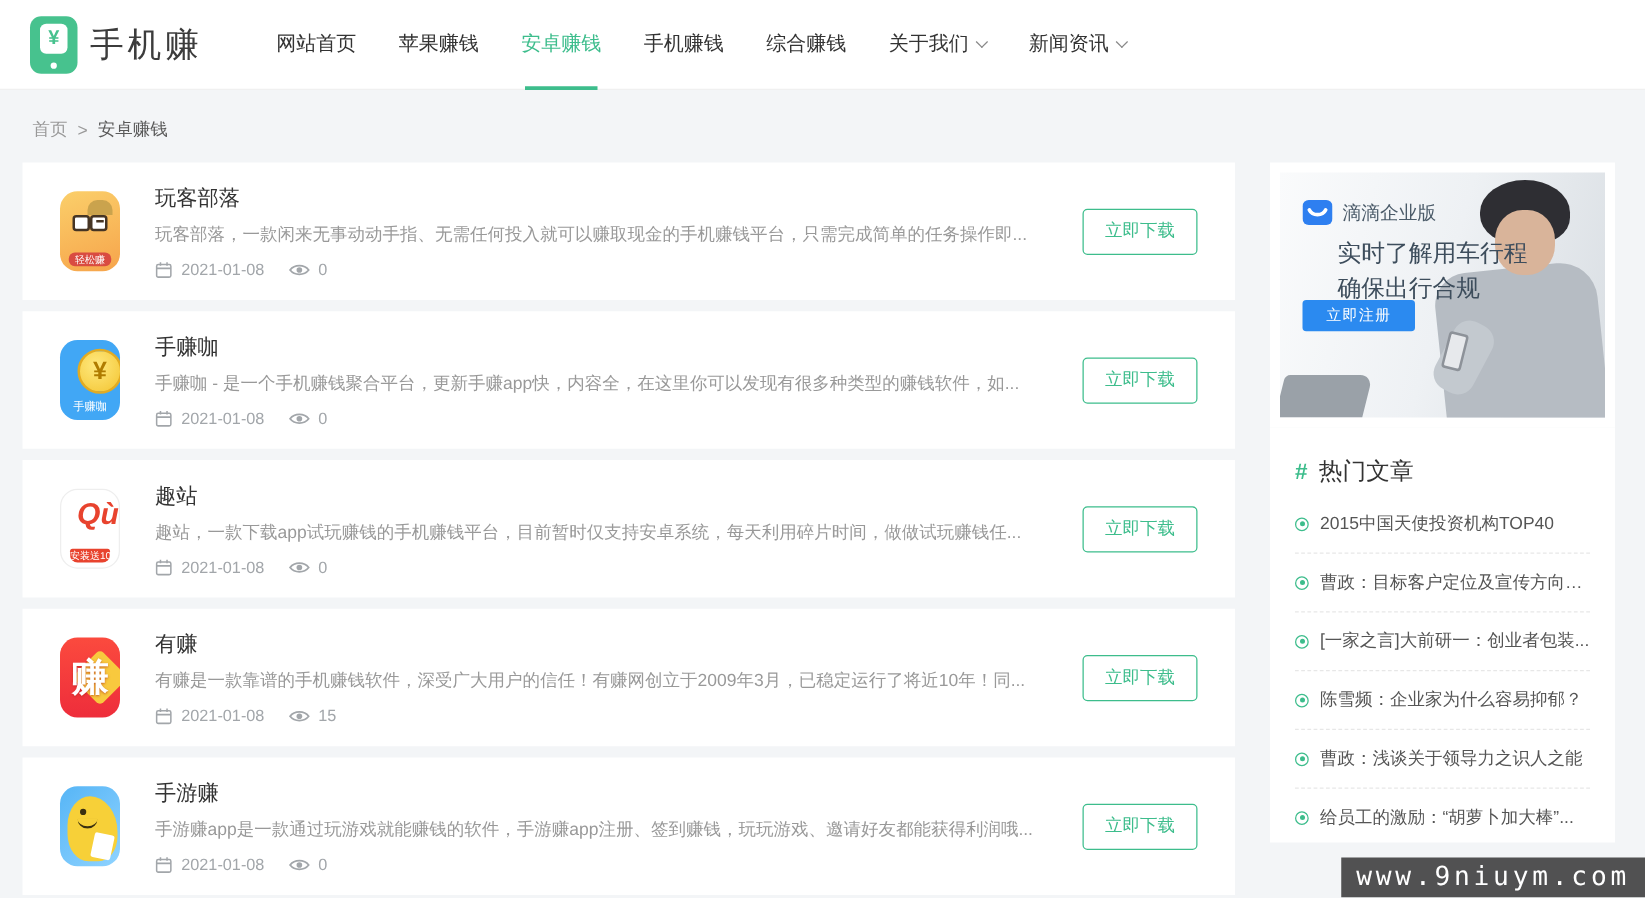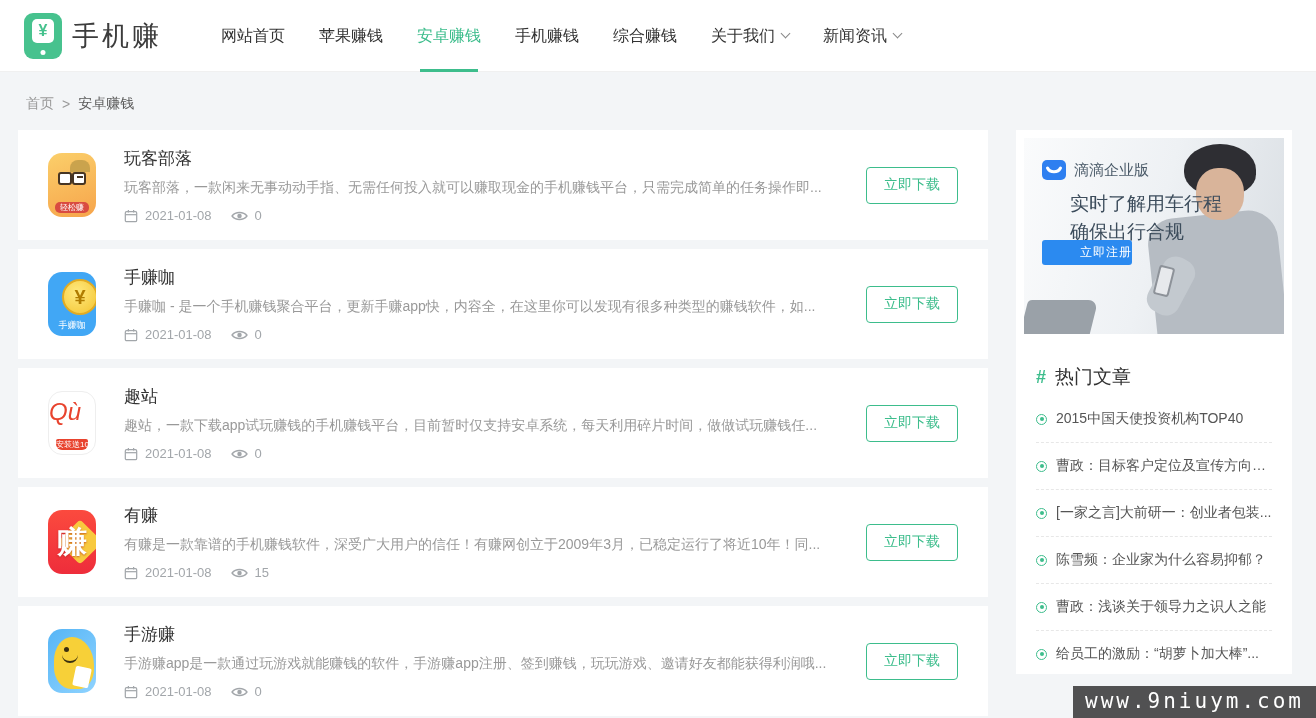--- a/index.html
+++ b/index.html
@@ -87,21 +87,21 @@
   
   .icon-szk { background: #41a7f5; }
   .szk-coin {
     position: absolute; top: 7px; left: 14px; width: 36px; height: 36px; border-radius: 50%;
     background: radial-gradient(circle at 40% 35%, #ffe97e, #f3c431); border: 2px solid #e2ab22;
     color: #b07c00; font-size: 20px; font-weight: bold; text-align: center; line-height: 32px;
   }
   .szk-label { position: absolute; bottom: 4px; width: 100%; text-align: center; color: #fff; font-size: 9px; }
   
   .icon-quzhan { background: #fff; border: 1px solid #eee; }
-  .qz-text { position: absolute; top: 6px; width: 100%; text-align: left; color: #e8432e; font-size: 24px; font-weight: normal; font-style: italic; }
+  .qz-text { position: absolute; top: 6px; width: 100%; text-align: right; color: #e8432e; font-size: 24px; font-weight: bold; font-style: italic; }
   .qz-ribbon { background: #e8432e; border-radius: 2px 2px 6px 6px; }
   
   .icon-youzhuan { background: linear-gradient(180deg, #fb4a3e, #ee2d3b); }
   .yz-diamond { position: absolute; top: 16px; left: 16px; width: 32px; height: 32px; background: #f8c93e; transform: rotate(45deg); border-radius: 4px; }
   .yz-char { position: absolute; top: 0; width: 100%; height: 100%; display: flex; align-items: center; justify-content: center; color: #fff; font-size: 30px; font-weight: bold; text-shadow: 0 1px 2px rgba(170,30,20,.6); }
   
   .icon-syz { background: linear-gradient(135deg, #56b5f6, #8fd3ff); }
   .syz-body { position: absolute; top: 8px; left: 6px; width: 40px; height: 52px; background: #f7d038; border-radius: 45% 55% 38% 42%; }
   .syz-eye { position: absolute; top: 18px; left: 16px; width: 5px; height: 5px; background: #3a2f10; border-radius: 50%; }
   .syz-mouth { position: absolute; top: 26px; left: 14px; width: 16px; height: 8px; border-bottom: 2px solid #3a2f10; border-radius: 0 0 10px 10px; }
@@ -127,21 +127,21 @@
   .ad-banner {
     position: relative; width: 100%; height: 100%; overflow: hidden;
     background: linear-gradient(105deg, #fafbfc 0%, #eef1f4 50%, #d9dee3 100%);
   }
   .ad-brand { position: absolute; top: 22px; left: 18px; display: flex; align-items: center; gap: 8px; }
   .ad-brand-name { font-size: 15px; color: #4a5a68; }
   .ad-headline { position: absolute; top: 52px; left: 18px; font-size: 19px; font-weight: normal; color: #3d4d5c; line-height: 28px; margin-left: 28px; }
   .ad-register {
     position: absolute; top: 102px; left: 18px; width: 90px; height: 25px;
     background: #2b8af0; color: #fff; border: none; border-radius: 3px;
-    font-size: 12px; font-family: inherit; cursor: pointer; letter-spacing: 1px; text-align: right;
+    font-size: 12px; font-family: inherit; cursor: pointer; letter-spacing: 1px;
   }
   .ad-person { position: absolute; right: 0; top: 0; width: 150px; height: 100%; }
   .p-hair { position: absolute; top: 6px; right: 28px; width: 72px; height: 52px; background: #2e2e33; border-radius: 50% 50% 42% 46%; }
   .p-face { position: absolute; top: 30px; right: 40px; width: 48px; height: 52px; background: #d9b49a; border-radius: 46%; }
   .p-shirt { position: absolute; top: 76px; right: 2px; width: 130px; height: 130px; background: #b6bcc3; border-radius: 26px 30px 0 0; transform: rotate(-6deg); }
   .p-arm { position: absolute; top: 118px; right 96px; right: 96px; width: 34px; height: 60px; background: #c3c9cf; border-radius: 14px; transform: rotate(28deg); }
   .p-phone { position: absolute; top: 128px; right: 112px; width: 16px; height: 30px; background: #e7e9ec; border: 2px solid #8d9299; border-radius: 3px; transform: rotate(14deg); }
   .p-laptop { position: absolute; bottom: 0; left: 0; width: 70px; height: 34px; background: #9aa1a8; border-radius: 4px 10px 0 0; transform: skewX(-14deg); }
 
   

